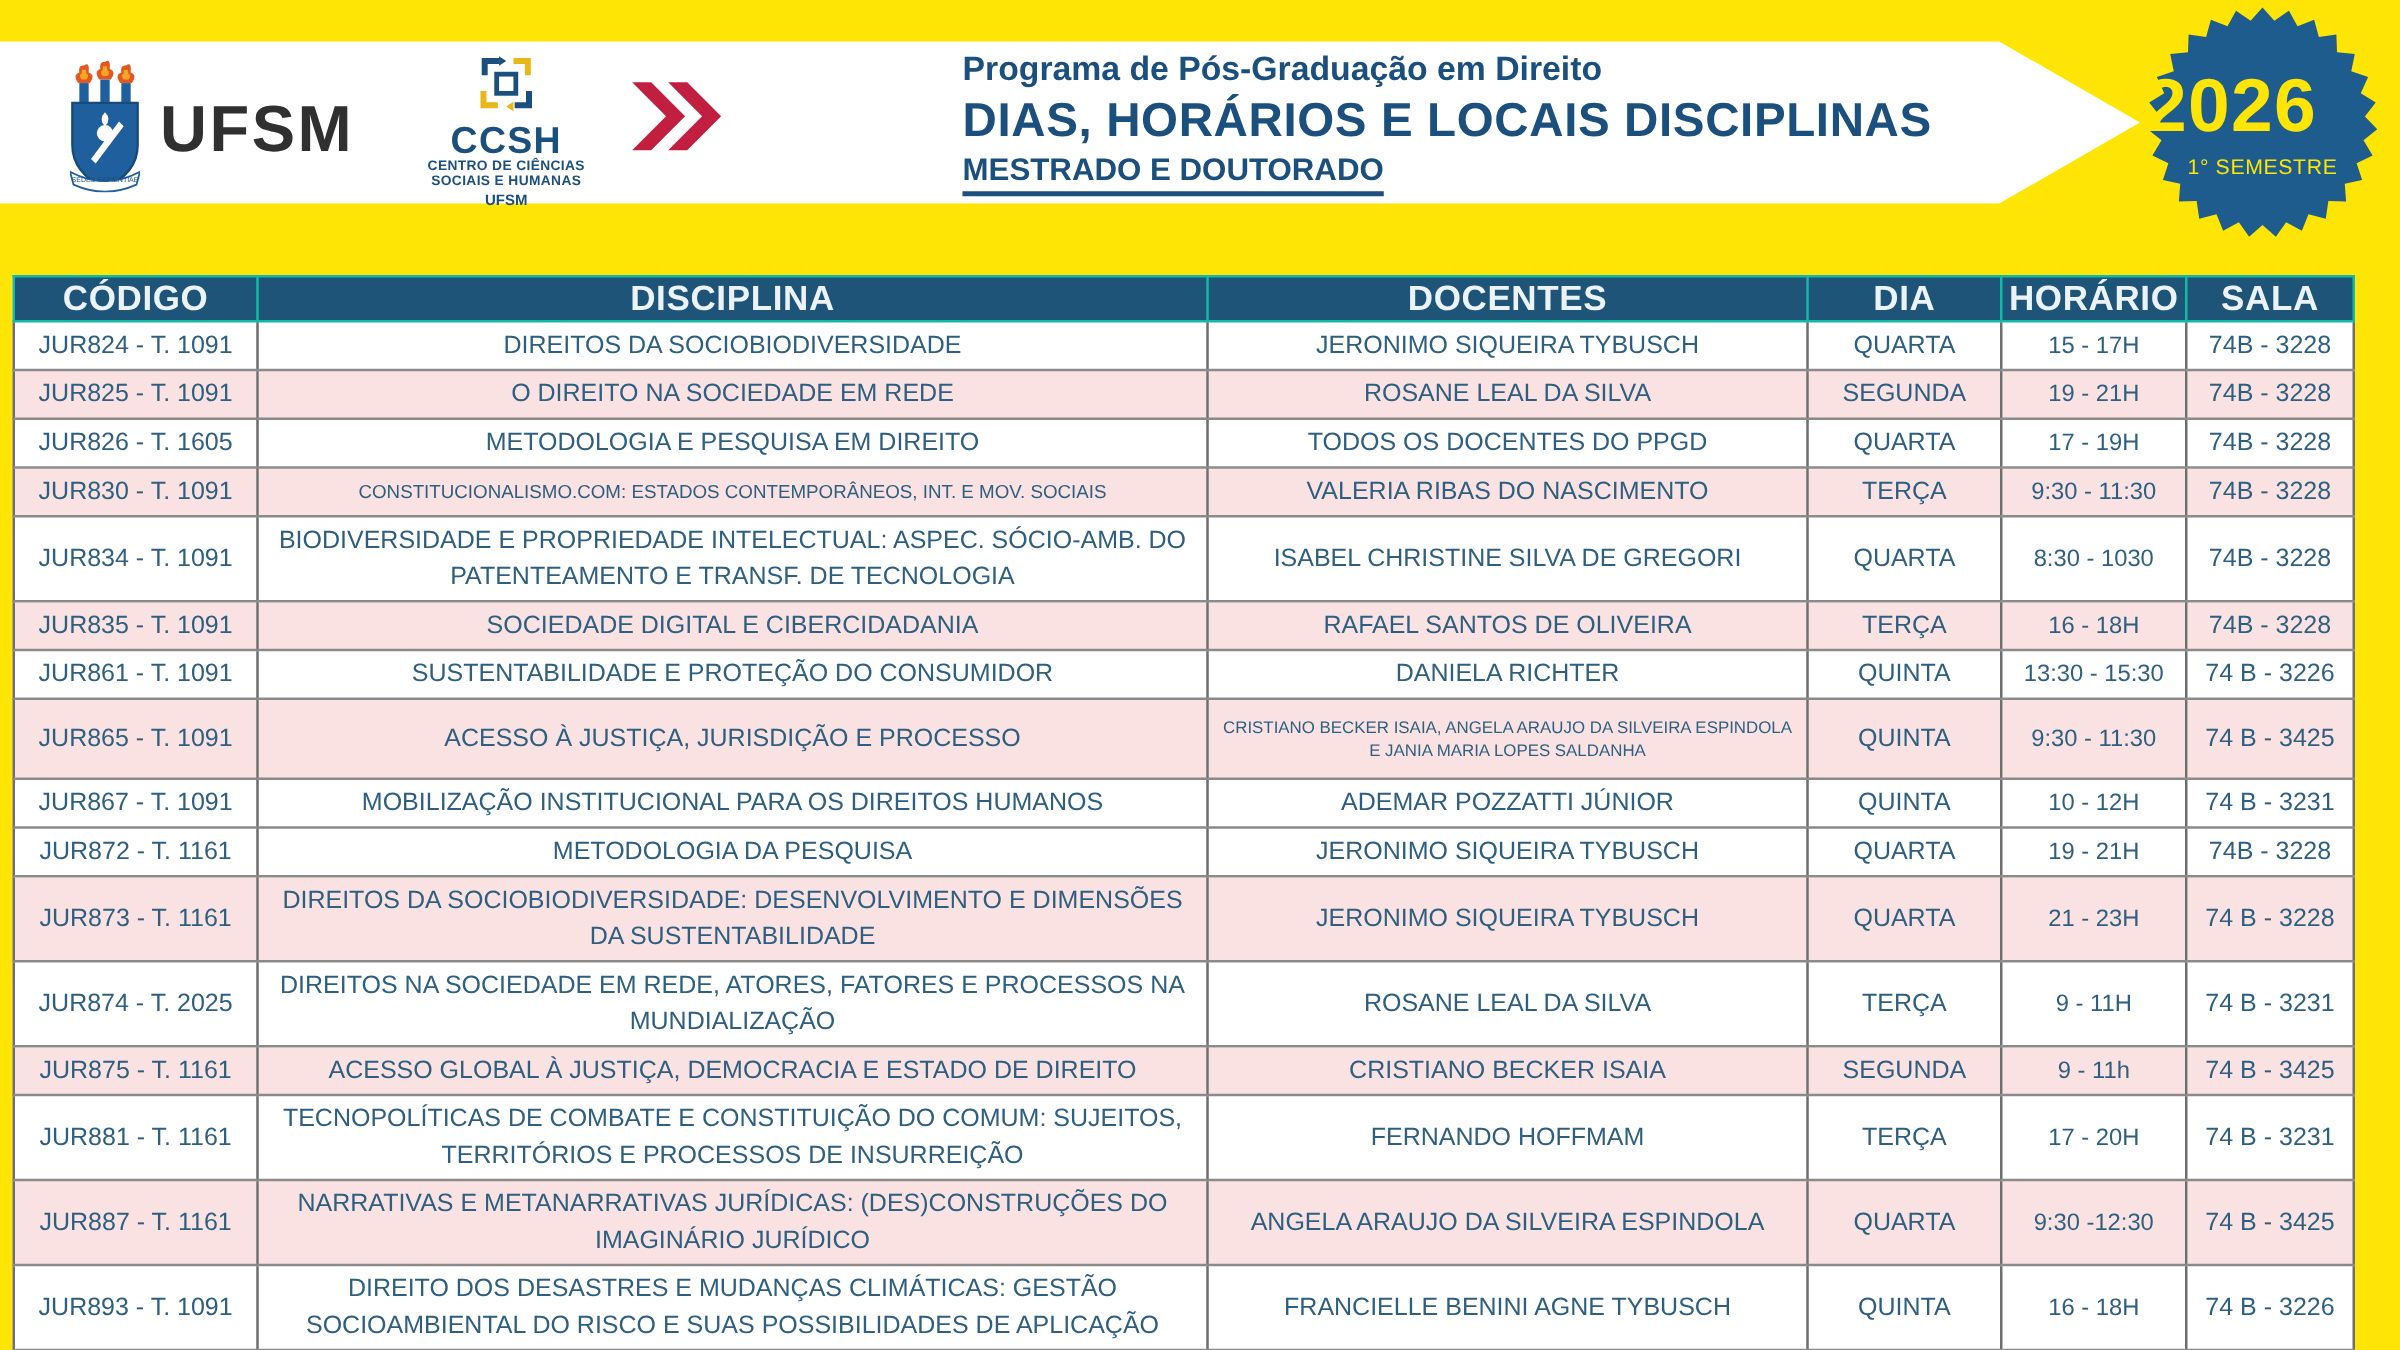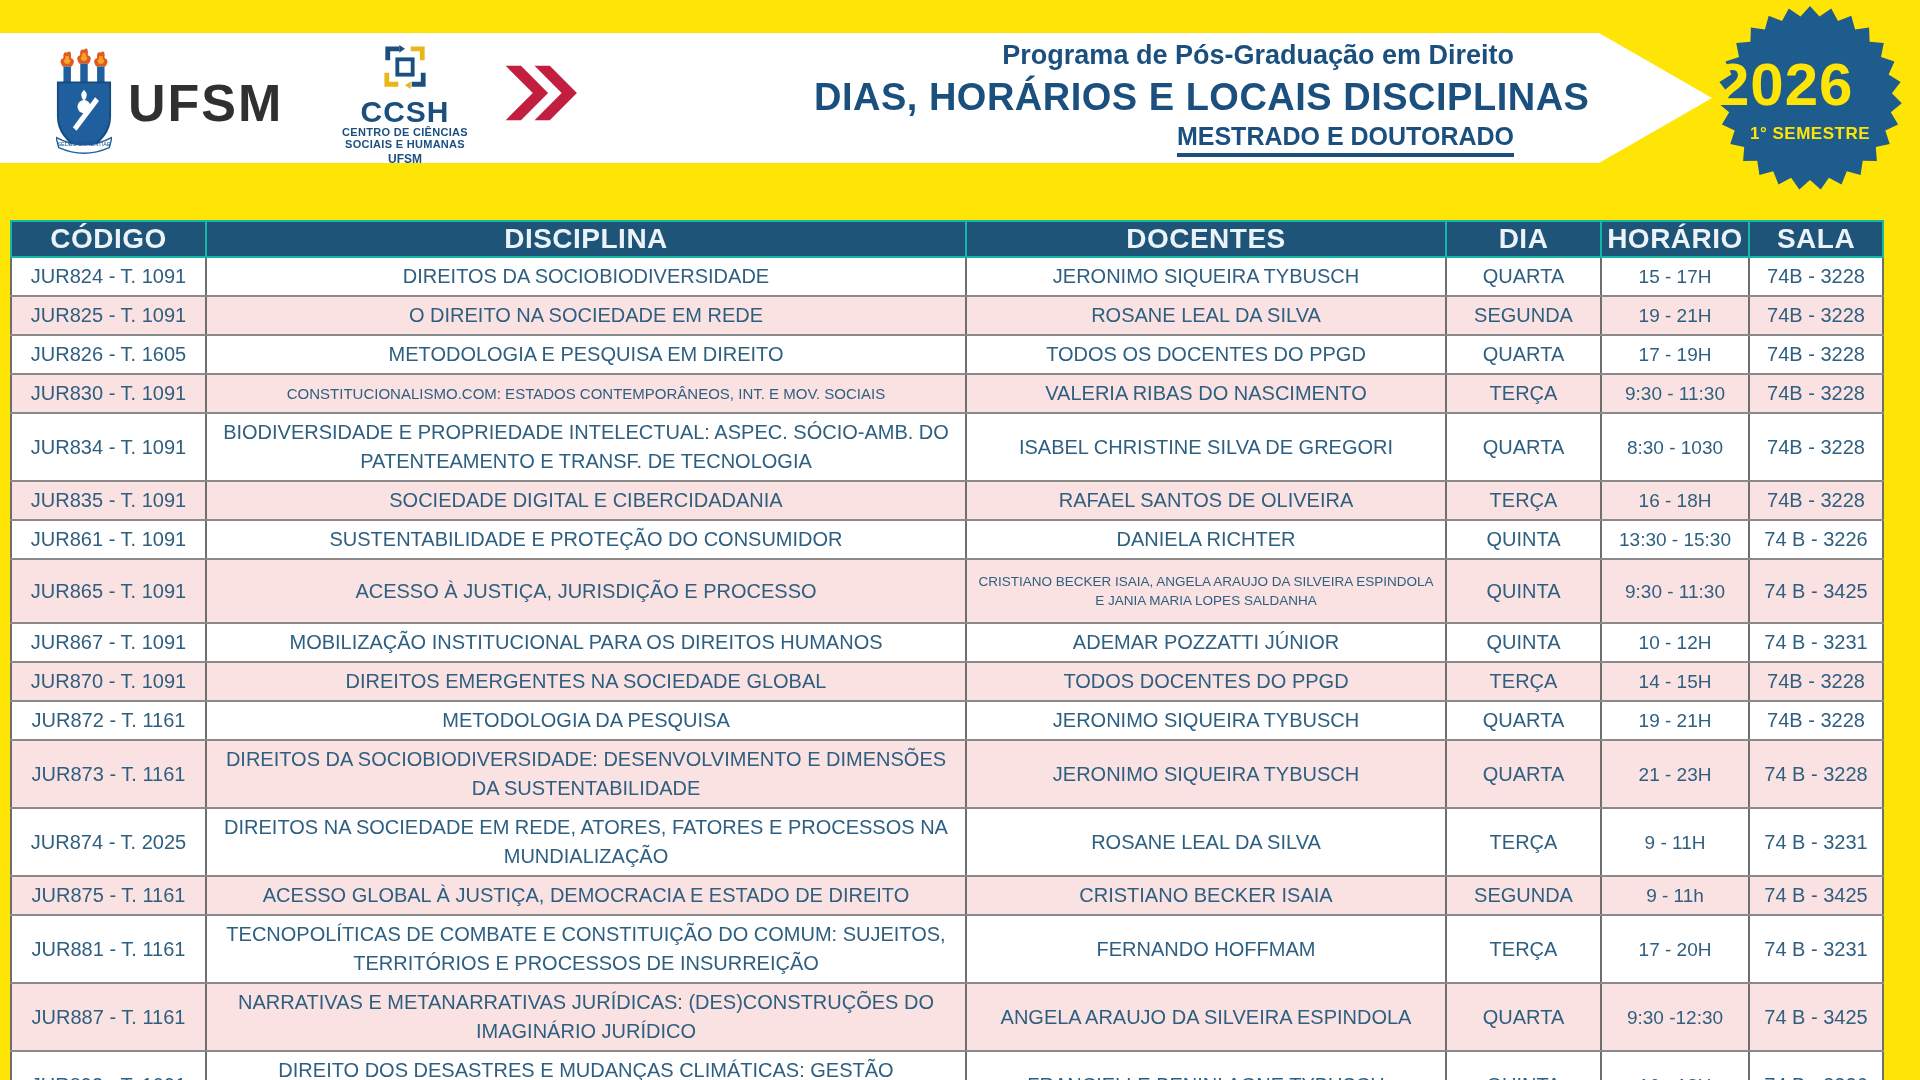--- a/index.html
+++ b/index.html
@@ -16,32 +16,32 @@
   }
   .logo-ufsm{position:absolute;left:56px;top:48px;display:flex;align-items:center;gap:16px;}
   .ufsm-word{font-size:52px;font-weight:600;color:#303030;letter-spacing:2px;}
   .logo-ccsh{position:absolute;left:330px;top:44px;width:150px;text-align:center;color:#1B4F7E;line-height:1.05;}
   .ccsh-acronym{font-size:30px;font-weight:700;letter-spacing:1px;margin-top:2px;}
   .ccsh-line{font-size:11px;font-weight:600;letter-spacing:.3px;}
   .ccsh-ufsm{font-size:12px;font-weight:600;margin-top:3px;}
   .logo-ppg{position:absolute;left:500px;top:62px;display:flex;align-items:center;}
   .ppg-word{font-size:66px;font-weight:800;color:#C21F40;letter-spacing:-2px;}
 
-  .title-block{position:absolute;left:770px;top:40px;width:700px;text-align:right;color:#1B4F7E;margin-left:44px;}
+  .title-block{position:absolute;left:770px;top:40px;width:700px;text-align:left;color:#1B4F7E;}
   .title-program{font-size:27px;font-weight:700;}
   .title-main{font-size:38px;font-weight:800;letter-spacing:.5px;margin-top:5px;white-space:nowrap;}
   .title-sub{font-size:25px;font-weight:800;display:inline-block;border-bottom:4px solid #1B4F7E;padding-bottom:2px;margin-top:3px;}
 
   
   .badge{position:absolute;left:1716px;top:4px;width:188px;height:188px;}
   .badge svg{position:absolute;left:0;top:0;}
   .badge-year{position:absolute;left:0;right:0;top:46px;
     font-size:60px;font-weight:800;color:#FFE506;letter-spacing:1px;}
   .badge-sem{position:absolute;left:0;right:0;top:120px;text-align:center;
-    font-size:17px;font-weight:700;color:#FFE506;letter-spacing:.5px;}
+    font-size:17px;font-weight:400;color:#FFE506;letter-spacing:.5px;}
 
   
   .schedule{
     position:absolute;left:10px;top:220px;width:1872px;
     border-collapse:collapse;table-layout:fixed;background:#ffffff;
   }
   .schedule th{
     background:#1D5478;color:#ECF3F8;font-size:28px;font-weight:700;
     height:34px;border:2px solid #14b8a6;letter-spacing:.5px;padding:0 4px;
   }
@@ -215,28 +215,20 @@
         <td class="col-sala">74 B - 3425</td>
       </tr>
       <tr>
         <td class="col-codigo">JUR867 - T. 1091</td>
         <td class="col-disciplina">MOBILIZAÇÃO INSTITUCIONAL PARA OS DIREITOS HUMANOS</td>
         <td class="col-docentes">ADEMAR POZZATTI JÚNIOR</td>
         <td class="col-dia">QUINTA</td>
         <td class="col-horario">10 - 12H</td>
         <td class="col-sala">74 B - 3231</td>
       </tr>
-      <tr class="alt">
-        <td class="col-codigo">JUR870 - T. 1091</td>
-        <td class="col-disciplina">DIREITOS EMERGENTES NA SOCIEDADE GLOBAL</td>
-        <td class="col-docentes">TODOS DOCENTES DO PPGD</td>
-        <td class="col-dia">TERÇA</td>
-        <td class="col-horario">14 - 15H</td>
-        <td class="col-sala">74B - 3228</td>
-      </tr>
       <tr>
         <td class="col-codigo">JUR872 - T. 1161</td>
         <td class="col-disciplina">METODOLOGIA DA PESQUISA</td>
         <td class="col-docentes">JERONIMO SIQUEIRA TYBUSCH</td>
         <td class="col-dia">QUARTA</td>
         <td class="col-horario">19 - 21H</td>
         <td class="col-sala">74B - 3228</td>
       </tr>
       <tr class="alt">
         <td class="col-codigo">JUR873 - T. 1161</td>

